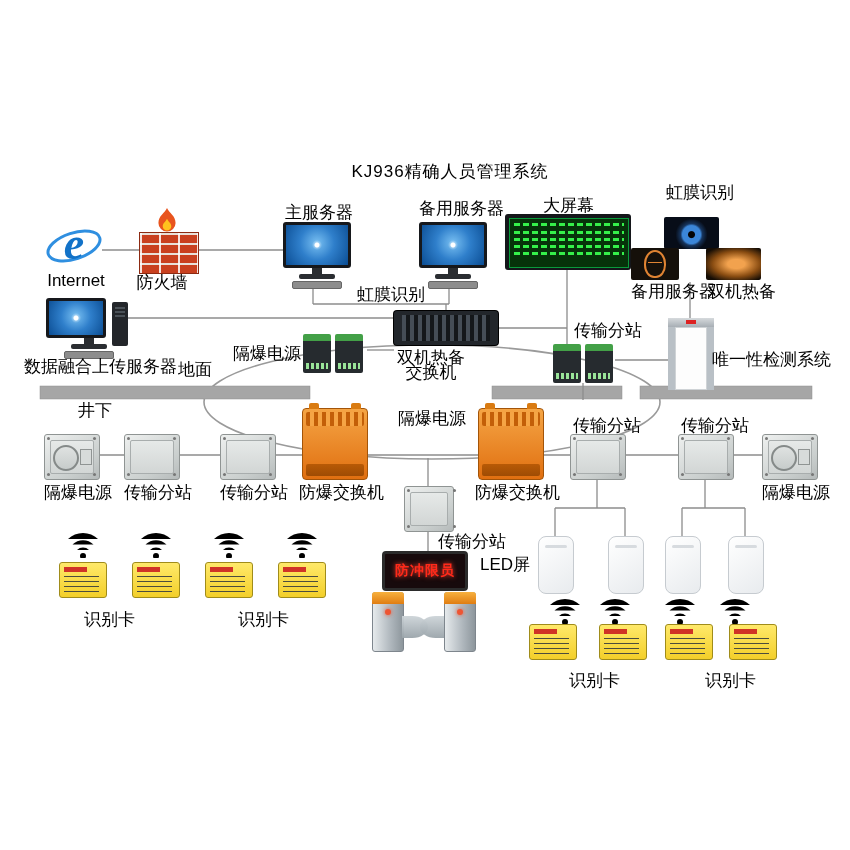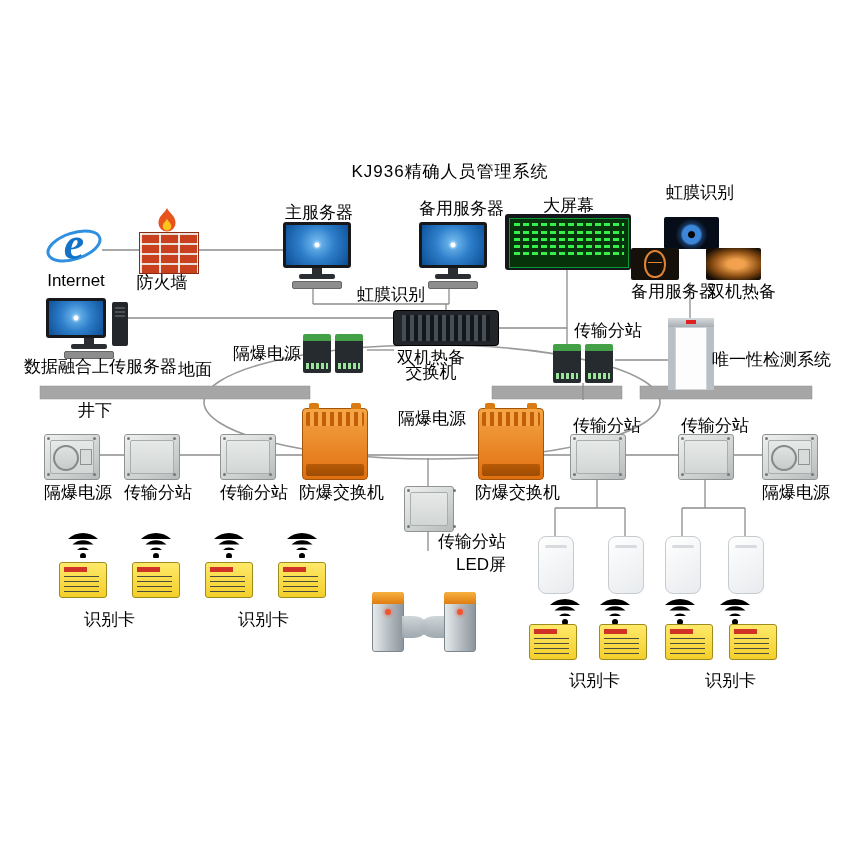--- a/index.html
+++ b/index.html
@@ -303,21 +303,24 @@
 
   <div class="mbox" style="left:762px;top:434px">
     <div class="pwr-circle"></div>
     <div class="pwr-rect"></div>
   </div>
   <div class="lbl" style="left:762px;top:484px;width:54px">隔爆电源</div>
 
   <div class="mbox" style="left:404px;top:486px;width:48px"></div>
   <div class="lbl" style="left:438px;top:533px;width:60px">传输分站</div>
 
-  <div class="lbl" style="left:456px;top:556px;width:46px">LED屏</div>
+  <div class="ledpanel" style="left:382px;top:551px">
+    <span class="ledtext">防冲限员</span>
+  </div>
+  <div class="lbl" style="left:480px;top:556px;width:46px">LED屏</div>
   <div class="tstile" style="left:372px;top:592px">
     <div class="ped" style="left:0"></div>
     <div class="wing wl"></div>
     <div class="wing wr"></div>
     <div class="ped" style="right:0"></div>
   </div>
 
   <svg class="wifi" style="left:62px;top:530px">
       <use href="#wifiSym" width="42" height="30"></use>
     </svg>

